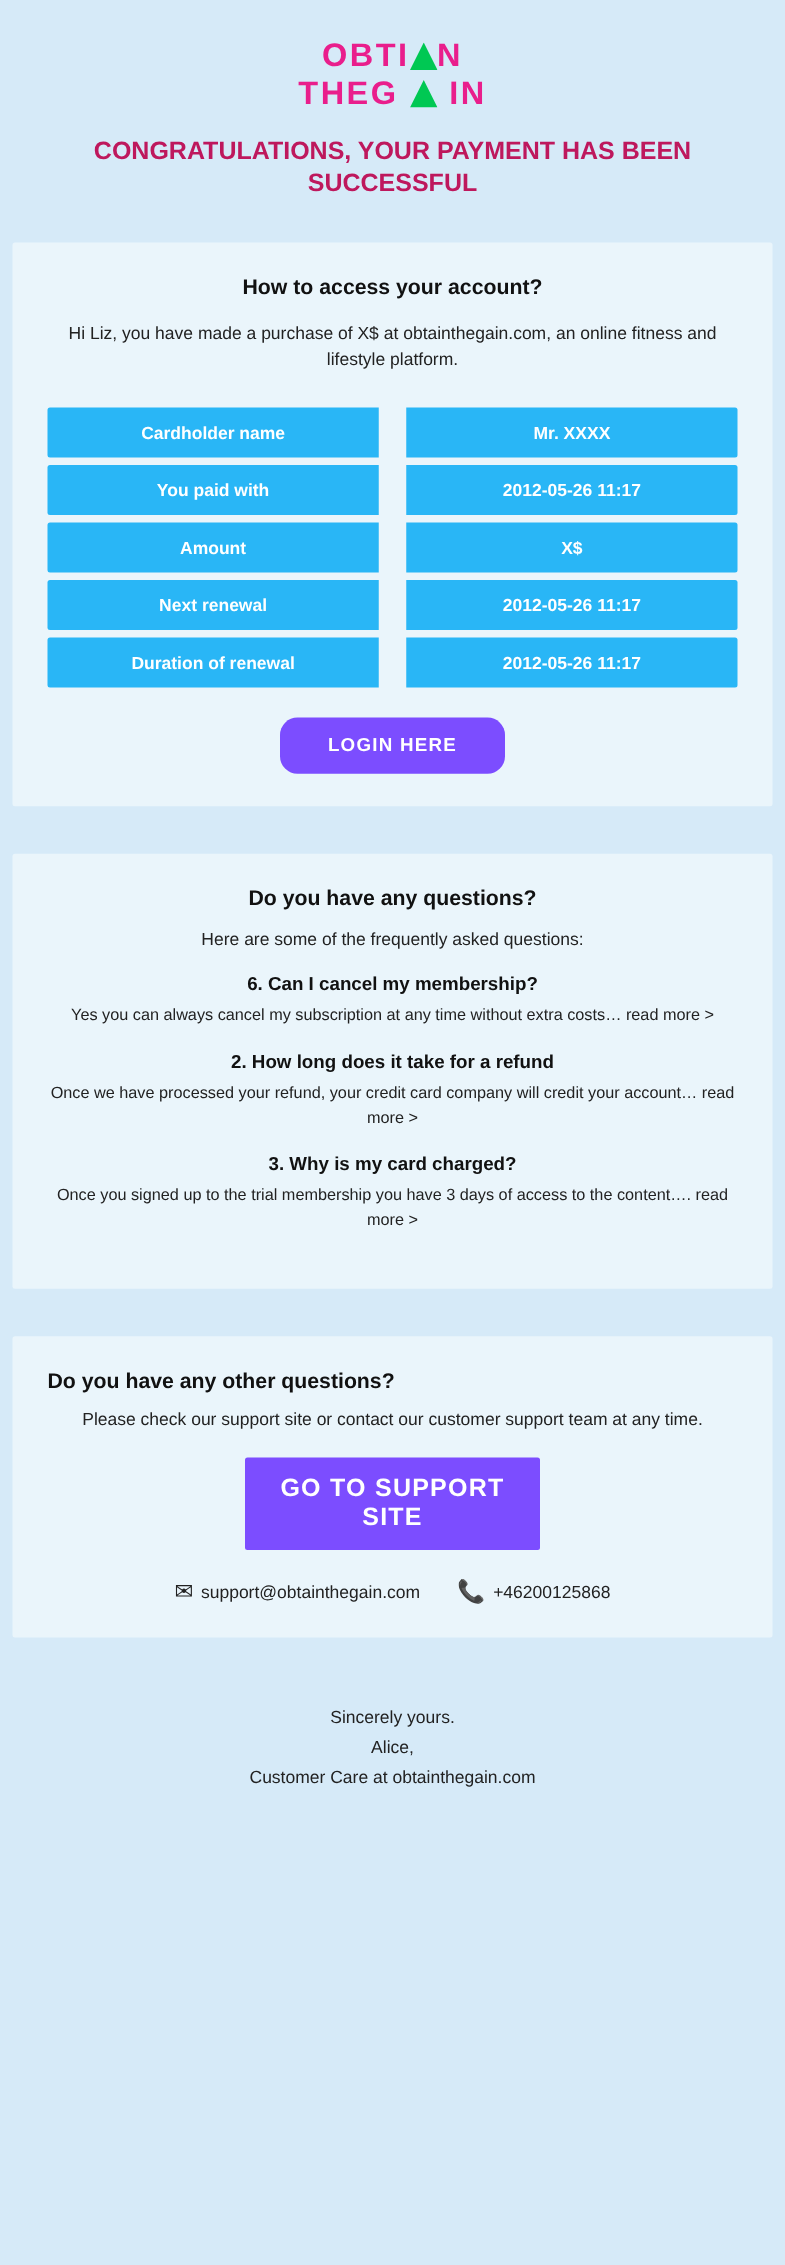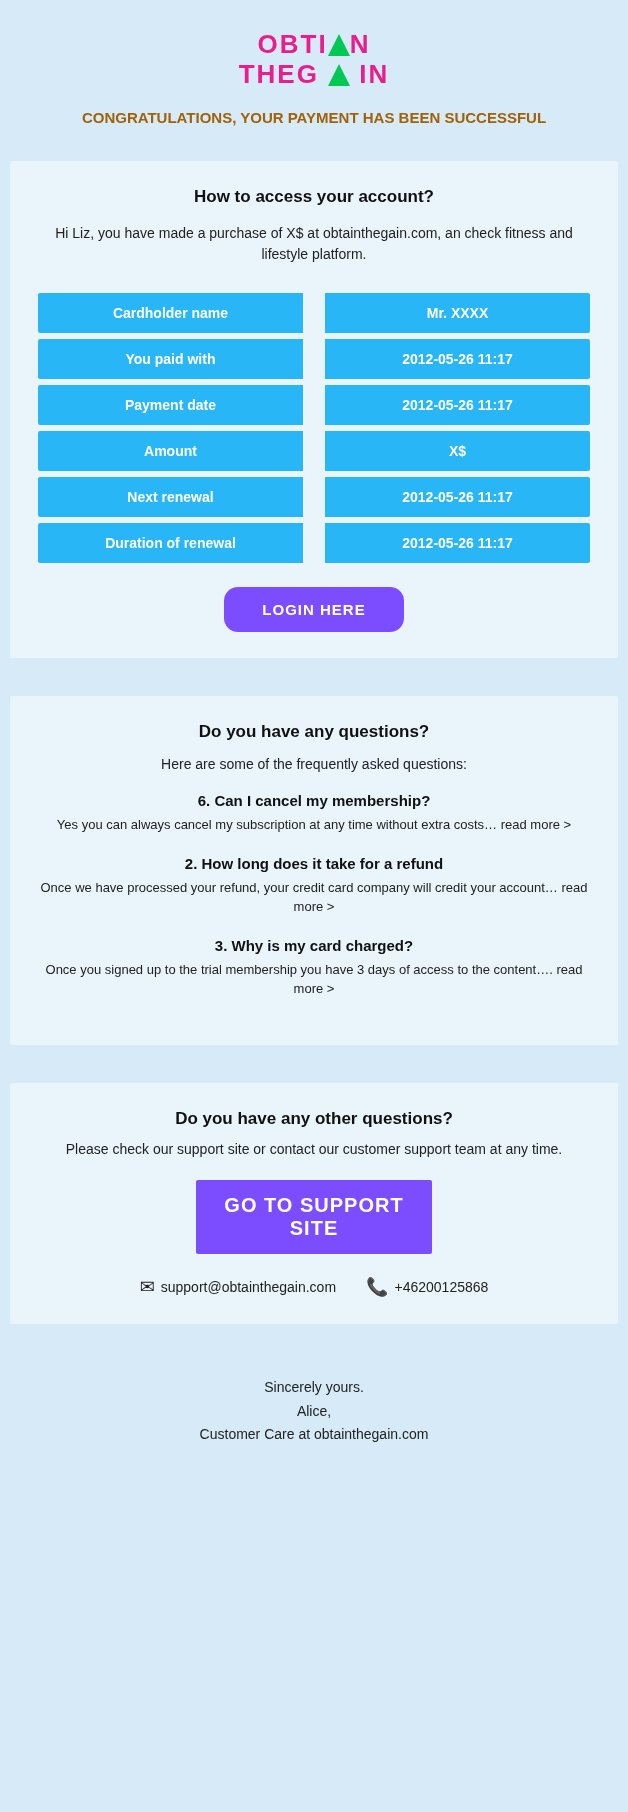--- a/index.html
+++ b/index.html
@@ -11,23 +11,23 @@
     }
     .header-section {
       background-color: #d6eaf8;
       text-align: center;
       padding: 30px 20px 20px;
     }
     .logo-container {
       margin-bottom: 18px;
     }
     .page-title {
-      font-size: 15px;
+      font-size: 20px;
       font-weight: 900;
-      color: #a16207;
+      color: #be185d;
       text-align: center;
       text-transform: uppercase;
       line-height: 1.3;
       padding: 0 20px;
     }
     .card {
       background-color: #eaf5fb;
       margin: 14px 10px;
       padding: 26px 28px;
       border-radius: 2px;
@@ -124,21 +124,21 @@
       margin-bottom: 6px;
     }
     .faq-answer {
       font-size: 13px;
       color: #222;
       line-height: 1.5;
     }
     .support-title {
       font-size: 17px;
       font-weight: 700;
-      text-align: center;
+      text-align: left;
       margin-bottom: 10px;
       color: #111;
     }
     .support-text {
       font-size: 14px;
       text-align: center;
       color: #222;
       margin-bottom: 20px;
       line-height: 1.5;
     }
@@ -203,36 +203,31 @@
           <polygon points="11,0 22,22 0,22" fill="#00c853"></polygon>
         </svg>
       </span><span style="color:#e91e8c;">IN</span>
     </div>
   </div>
   <h1 class="page-title">CONGRATULATIONS, YOUR PAYMENT HAS BEEN SUCCESSFUL</h1>
 </div>
 
 <div class="card">
   <div class="card-title">How to access your account?</div>
-  <div class="card-text">Hi Liz, you have made a purchase of X$ at obtainthegain.com, an check fitness and lifestyle platform.</div>
+  <div class="card-text">Hi Liz, you have made a purchase of X$ at obtainthegain.com, an online fitness and lifestyle platform.</div>
 
   <table class="info-table">
     <tbody id="info-table-body">
         <tr>
           <td>Cardholder name</td>
           <td class="td-gap" style="background: transparent; padding: 0px 3px;"></td>
           <td>Mr. XXXX</td>
         </tr>
         <tr>
           <td>You paid with</td>
-          <td class="td-gap" style="background: transparent; padding: 0px 3px;"></td>
-          <td>2012-05-26 11:17</td>
-        </tr>
-        <tr>
-          <td>Payment date</td>
           <td class="td-gap" style="background: transparent; padding: 0px 3px;"></td>
           <td>2012-05-26 11:17</td>
         </tr>
         <tr>
           <td>Amount</td>
           <td class="td-gap" style="background: transparent; padding: 0px 3px;"></td>
           <td>X$</td>
         </tr>
         <tr>
           <td>Next renewal</td>

